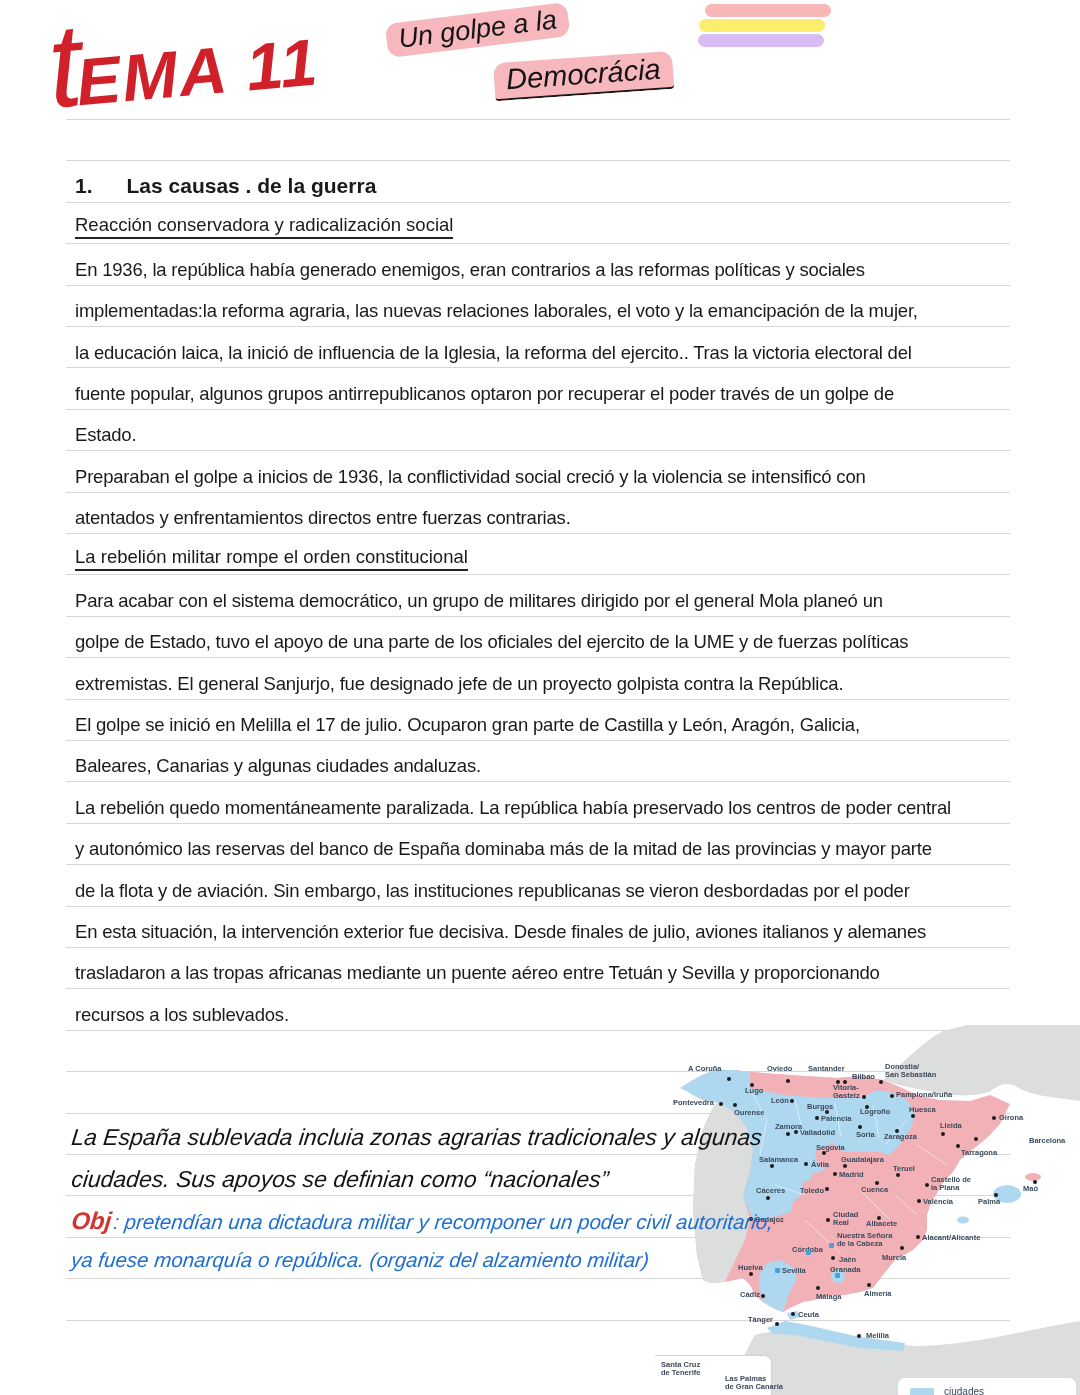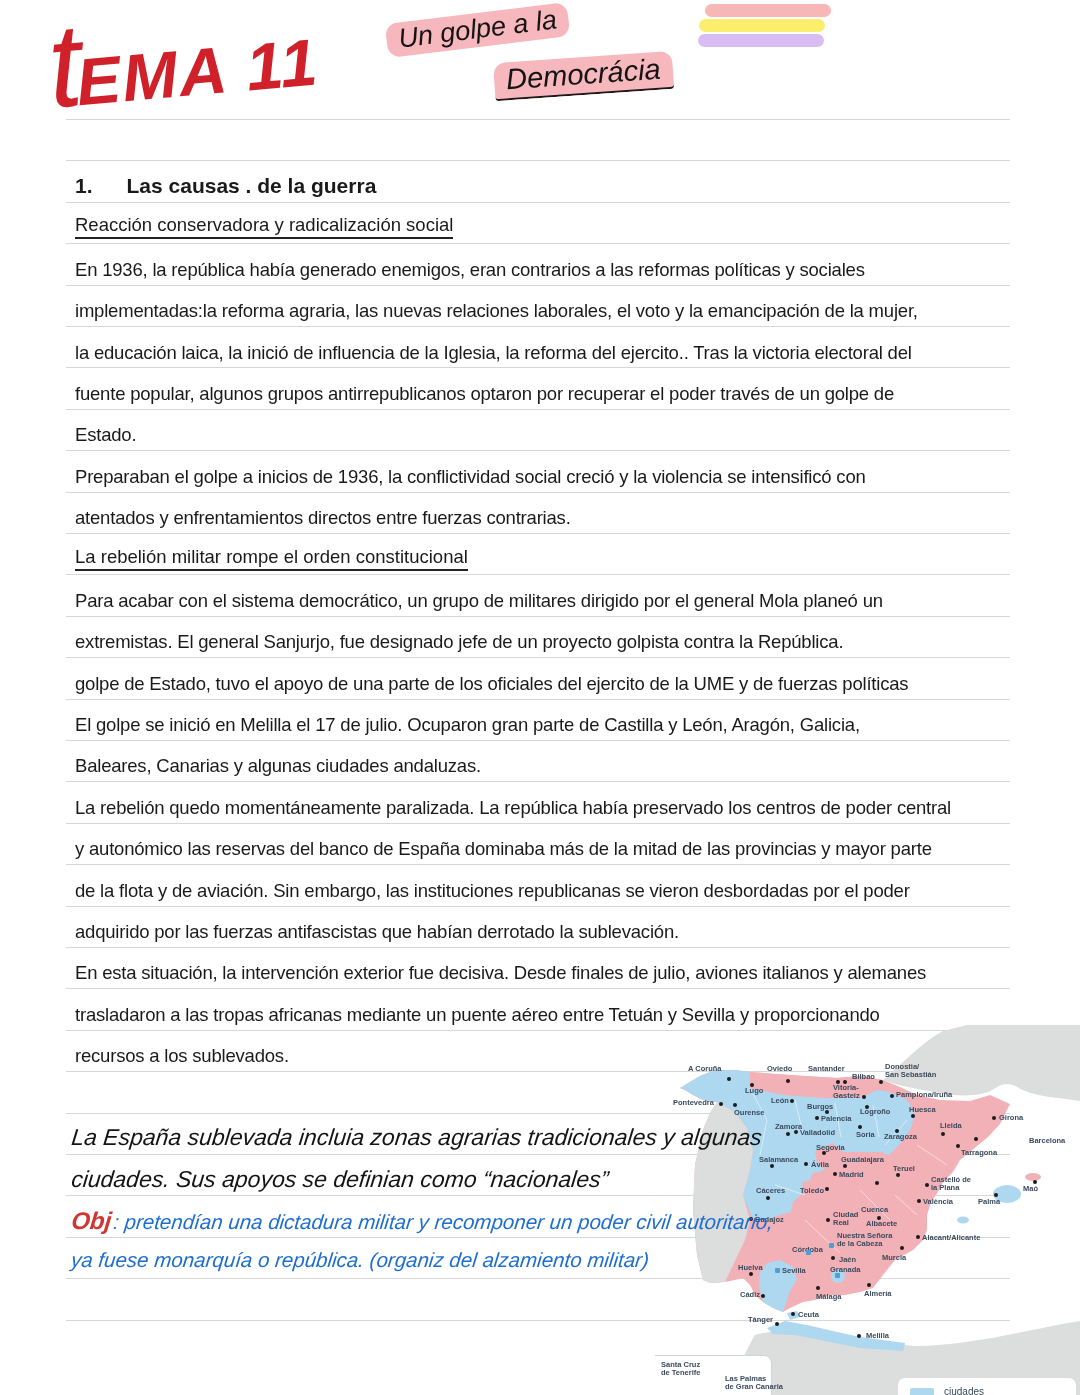--- a/index.html
+++ b/index.html
@@ -84,28 +84,27 @@
       <div class="row body">implementadas:la reforma agraria, las nuevas relaciones laborales, el voto y la emancipación de la mujer,</div>
       <div class="row body">la educación laica, la inició de influencia de la Iglesia, la reforma del ejercito.. Tras la victoria electoral del</div>
       <div class="row body">fuente popular, algunos grupos antirrepublicanos optaron por recuperar el poder través de un golpe de</div>
       <div class="row body">Estado.</div>
       <div class="row body">Preparaban el golpe a inicios de 1936, la conflictividad social creció y la violencia se intensificó con</div>
       <div class="row body">atentados y enfrentamientos directos entre fuerzas contrarias.</div>
       <div class="row sub">
         <span>La rebelión militar rompe el orden constitucional</span>
       </div>
       <div class="row body">Para acabar con el sistema democrático, un grupo de militares dirigido por el general Mola planeó un</div>
+      <div class="row body">golpe de Estado, tuvo el apoyo de una parte de los oficiales del ejercito de la UME y de fuerzas políticas</div>
       <div class="row body">extremistas. El general Sanjurjo, fue designado jefe de un proyecto golpista contra la República.</div>
-      <div class="row body">golpe de Estado, tuvo el apoyo de una parte de los oficiales del ejercito de la UME y de fuerzas políticas</div>
       <div class="row body">El golpe se inició en Melilla el 17 de julio. Ocuparon gran parte de Castilla y León, Aragón, Galicia,</div>
       <div class="row body">Baleares, Canarias y algunas ciudades andaluzas.</div>
       <div class="row body">La rebelión quedo momentáneamente paralizada. La república había preservado los centros de poder central</div>
       <div class="row body">y autonómico las reservas del banco de España dominaba más de la mitad de las provincias y mayor parte</div>
       <div class="row body">de la flota y de aviación. Sin embargo, las instituciones republicanas se vieron desbordadas por el poder</div>
-      <div class="row body">adquirido por las fuerzas antifascistas que habían derrotado la sublevación.</div>
       <div class="row body">En esta situación, la intervención exterior fue decisiva. Desde finales de julio, aviones italianos y alemanes</div>
       <div class="row body">trasladaron a las tropas africanas mediante un puente aéreo entre Tetuán y Sevilla y proporcionando</div>
       <div class="row body">recursos a los sublevados.</div>
     </div>
 
   <div id="note1" class="hand">La España sublevada incluia zonas agrarias tradicionales y algunas</div>
   <div id="note2" class="hand">ciudades. Sus apoyos se definian como “nacionales”</div>
   <div id="note3" class="hand"><span class="obj">Obj</span><span>: pretendían una dictadura militar y recomponer un poder civil autoritario,</span></div>
   <div id="note4" class="hand">ya fuese monarquía o república. (organiz del alzamiento militar)</div>
 
@@ -228,21 +227,21 @@
         <div class="city-label" style="left: 186px; top: 131px; color: rgb(59, 74, 92);">Guadalajara</div>
         <span class="city-dot" style="width: 4px; height: 4px; border-radius: 50%; background: rgb(28, 28, 28); position: absolute; left: 188px; top: 139px;"></span>
         <div class="city-label" style="left: 238px; top: 140px; color: rgb(59, 74, 92);">Teruel</div>
         <span class="city-dot" style="width: 4px; height: 4px; border-radius: 50%; background: rgb(28, 28, 28); position: absolute; left: 241px; top: 148px;"></span>
         <div class="city-label" style="left: 184px; top: 146px; color: rgb(59, 74, 92);">Madrid</div>
         <span class="city-dot" style="width: 4px; height: 4px; border-radius: 50%; background: rgb(28, 28, 28); position: absolute; left: 178px; top: 147px;"></span>
         <div class="city-label" style="left: 101px; top: 162px; color: rgb(59, 74, 92);">Cáceres</div>
         <span class="city-dot" style="width: 4px; height: 4px; border-radius: 50%; background: rgb(28, 28, 28); position: absolute; left: 111px; top: 171px;"></span>
         <div class="city-label" style="left: 145px; top: 162px; color: rgb(59, 74, 92);">Toledo</div>
         <span class="city-dot" style="width: 4px; height: 4px; border-radius: 50%; background: rgb(28, 28, 28); position: absolute; left: 170px; top: 162px;"></span>
-        <div class="city-label" style="left: 206px; top: 161px; color: rgb(59, 74, 92); margin-top: 20px;">Cuenca</div>
+        <div class="city-label" style="left: 206px; top: 161px; color: rgb(59, 74, 92);">Cuenca</div>
         <span class="city-dot" style="width: 4px; height: 4px; border-radius: 50%; background: rgb(28, 28, 28); position: absolute; left: 220px; top: 156px;"></span>
         <div class="city-label" style="left: 276px; top: 151px; color: rgb(59, 74, 92);">Castelló de
 la Plana</div>
         <span class="city-dot" style="width: 4px; height: 4px; border-radius: 50%; background: rgb(28, 28, 28); position: absolute; left: 270px; top: 158px;"></span>
         <div class="city-label" style="left: 268px; top: 173px; color: rgb(59, 74, 92);">València</div>
         <span class="city-dot" style="width: 4px; height: 4px; border-radius: 50%; background: rgb(28, 28, 28); position: absolute; left: 262px; top: 174px;"></span>
         <div class="city-label" style="left: 323px; top: 173px; color: rgb(59, 74, 92);">Palma</div>
         <span class="city-dot" style="width: 4px; height: 4px; border-radius: 50%; background: rgb(28, 28, 28); position: absolute; left: 339px; top: 168px;"></span>
         <div class="city-label" style="left: 368px; top: 160px; color: rgb(59, 74, 92);">Maó</div>
         <span class="city-dot" style="width: 4px; height: 4px; border-radius: 50%; background: rgb(28, 28, 28); position: absolute; left: 378px; top: 155px;"></span>

